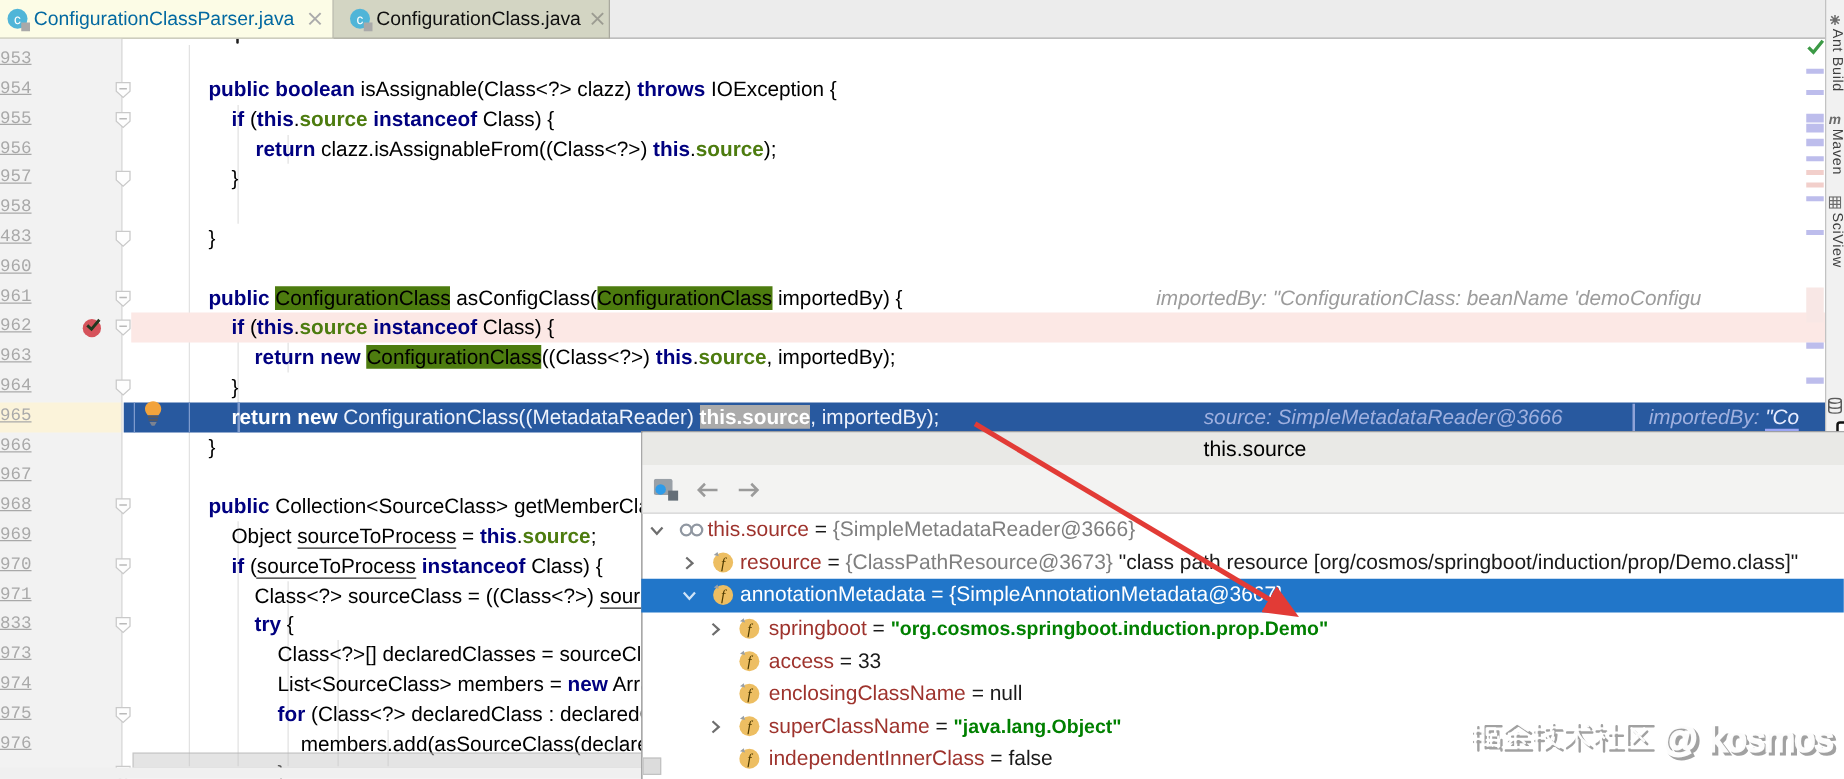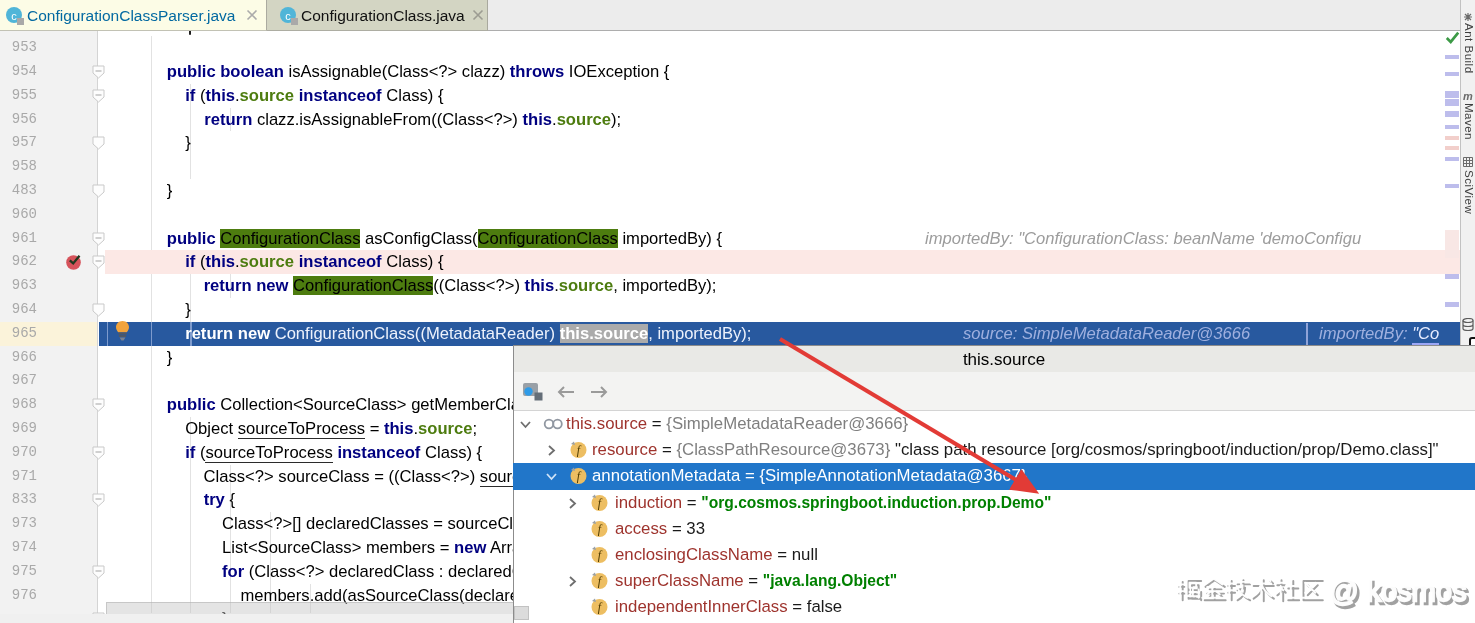--- a/index.html
+++ b/index.html
@@ -4,22 +4,22 @@
  font-family:"Liberation Sans",sans-serif;}
 .abs{position:absolute;}
 #stage{position:absolute;top:0;left:0;width:1475px;height:623px;}
 
 .cl{position:absolute;left:0;white-space:pre;font-family:Liberation Sans, sans-serif;
  font-size:16.6px;line-height:23.8px;height:23.8px;color:#000;letter-spacing:0px;}
 .k{color:#000080;font-weight:bold;}
 .f{color:#4d7c0f;font-weight:bold;}
 .chip{background:#4d7c0f;}
 .un{border-bottom:1px solid #2b2b2b;}
-.num{position:absolute;left:0;width:37px;text-align:right;font-family:"Liberation Mono",monospace;
- font-size:14px;line-height:23.8px;height:23.8px;color:#A9A9A9;}
+.num{position:absolute;left:0;width:37px;font-family:"Liberation Mono",monospace;
+ font-size:14px;line-height:23.8px;height:23.8px;color:#A9A9A9;text-decoration:underline;}
 .guide{position:absolute;width:1px;background:#E2E2E2;}
 .mark{position:absolute;left:1445px;width:14px;}
 .trow{position:absolute;left:513px;width:962px;height:26.2px;font-size:16.8px;line-height:26.2px;white-space:pre;}
 .nm{color:#9E332D;}
 .gv{color:#7F7F7F;}
 .grn{color:#008000;font-weight:bold;font-size:15.6px;}
 .dk{color:#1A1A1A;}
 </style></head><body>
 <div id="stage">
 
@@ -246,21 +246,21 @@
     </svg>
 <div class="trow" style="left:592px;top:463.4px;color:#FFFFFF;">annotationMetadata = {SimpleAnnotationMetadata@3667}</div>
 <svg class="abs" style="left:566.0px;top:496.6px;" width="13" height="13" viewBox="0 0 13 13">
       <path d="M4 2 L9 6.5 L4 11" stroke="#6E6E6E" stroke-width="1.8" fill="none"></path>
     </svg>
 <svg class="abs" style="left:590.0px;top:493.6px;" width="19" height="18" viewBox="0 0 19 18">
       <circle cx="9.5" cy="9" r="8" fill="#EDBE62"></circle>
       <path d="M2 3 L5 0.5 L6 4 Z" fill="#9AA0A6"></path>
       <text x="9.5" y="13" font-size="12" font-style="italic" font-family="Liberation Serif" fill="#4D3A00" text-anchor="middle">f</text>
     </svg>
-<div class="trow" style="left:615px;top:489.6px;"><span class="nm">induction</span><span class="dk"> = </span><span class="grn">"org.cosmos.springboot.induction.prop.Demo"</span></div>
+<div class="trow" style="left:615px;top:489.6px;"><span class="nm">springboot</span><span class="dk"> = </span><span class="grn">"org.cosmos.springboot.induction.prop.Demo"</span></div>
 <svg class="abs" style="left:590.0px;top:519.8px;" width="19" height="18" viewBox="0 0 19 18">
       <circle cx="9.5" cy="9" r="8" fill="#EDBE62"></circle>
       <path d="M2 3 L5 0.5 L6 4 Z" fill="#9AA0A6"></path>
       <text x="9.5" y="13" font-size="12" font-style="italic" font-family="Liberation Serif" fill="#4D3A00" text-anchor="middle">f</text>
     </svg>
 <div class="trow" style="left:615px;top:515.8px;"><span class="nm">access</span><span class="dk"> = 33</span></div>
 <svg class="abs" style="left:590.0px;top:546.0px;" width="19" height="18" viewBox="0 0 19 18">
       <circle cx="9.5" cy="9" r="8" fill="#EDBE62"></circle>
       <path d="M2 3 L5 0.5 L6 4 Z" fill="#9AA0A6"></path>
       <text x="9.5" y="13" font-size="12" font-style="italic" font-family="Liberation Serif" fill="#4D3A00" text-anchor="middle">f</text>

